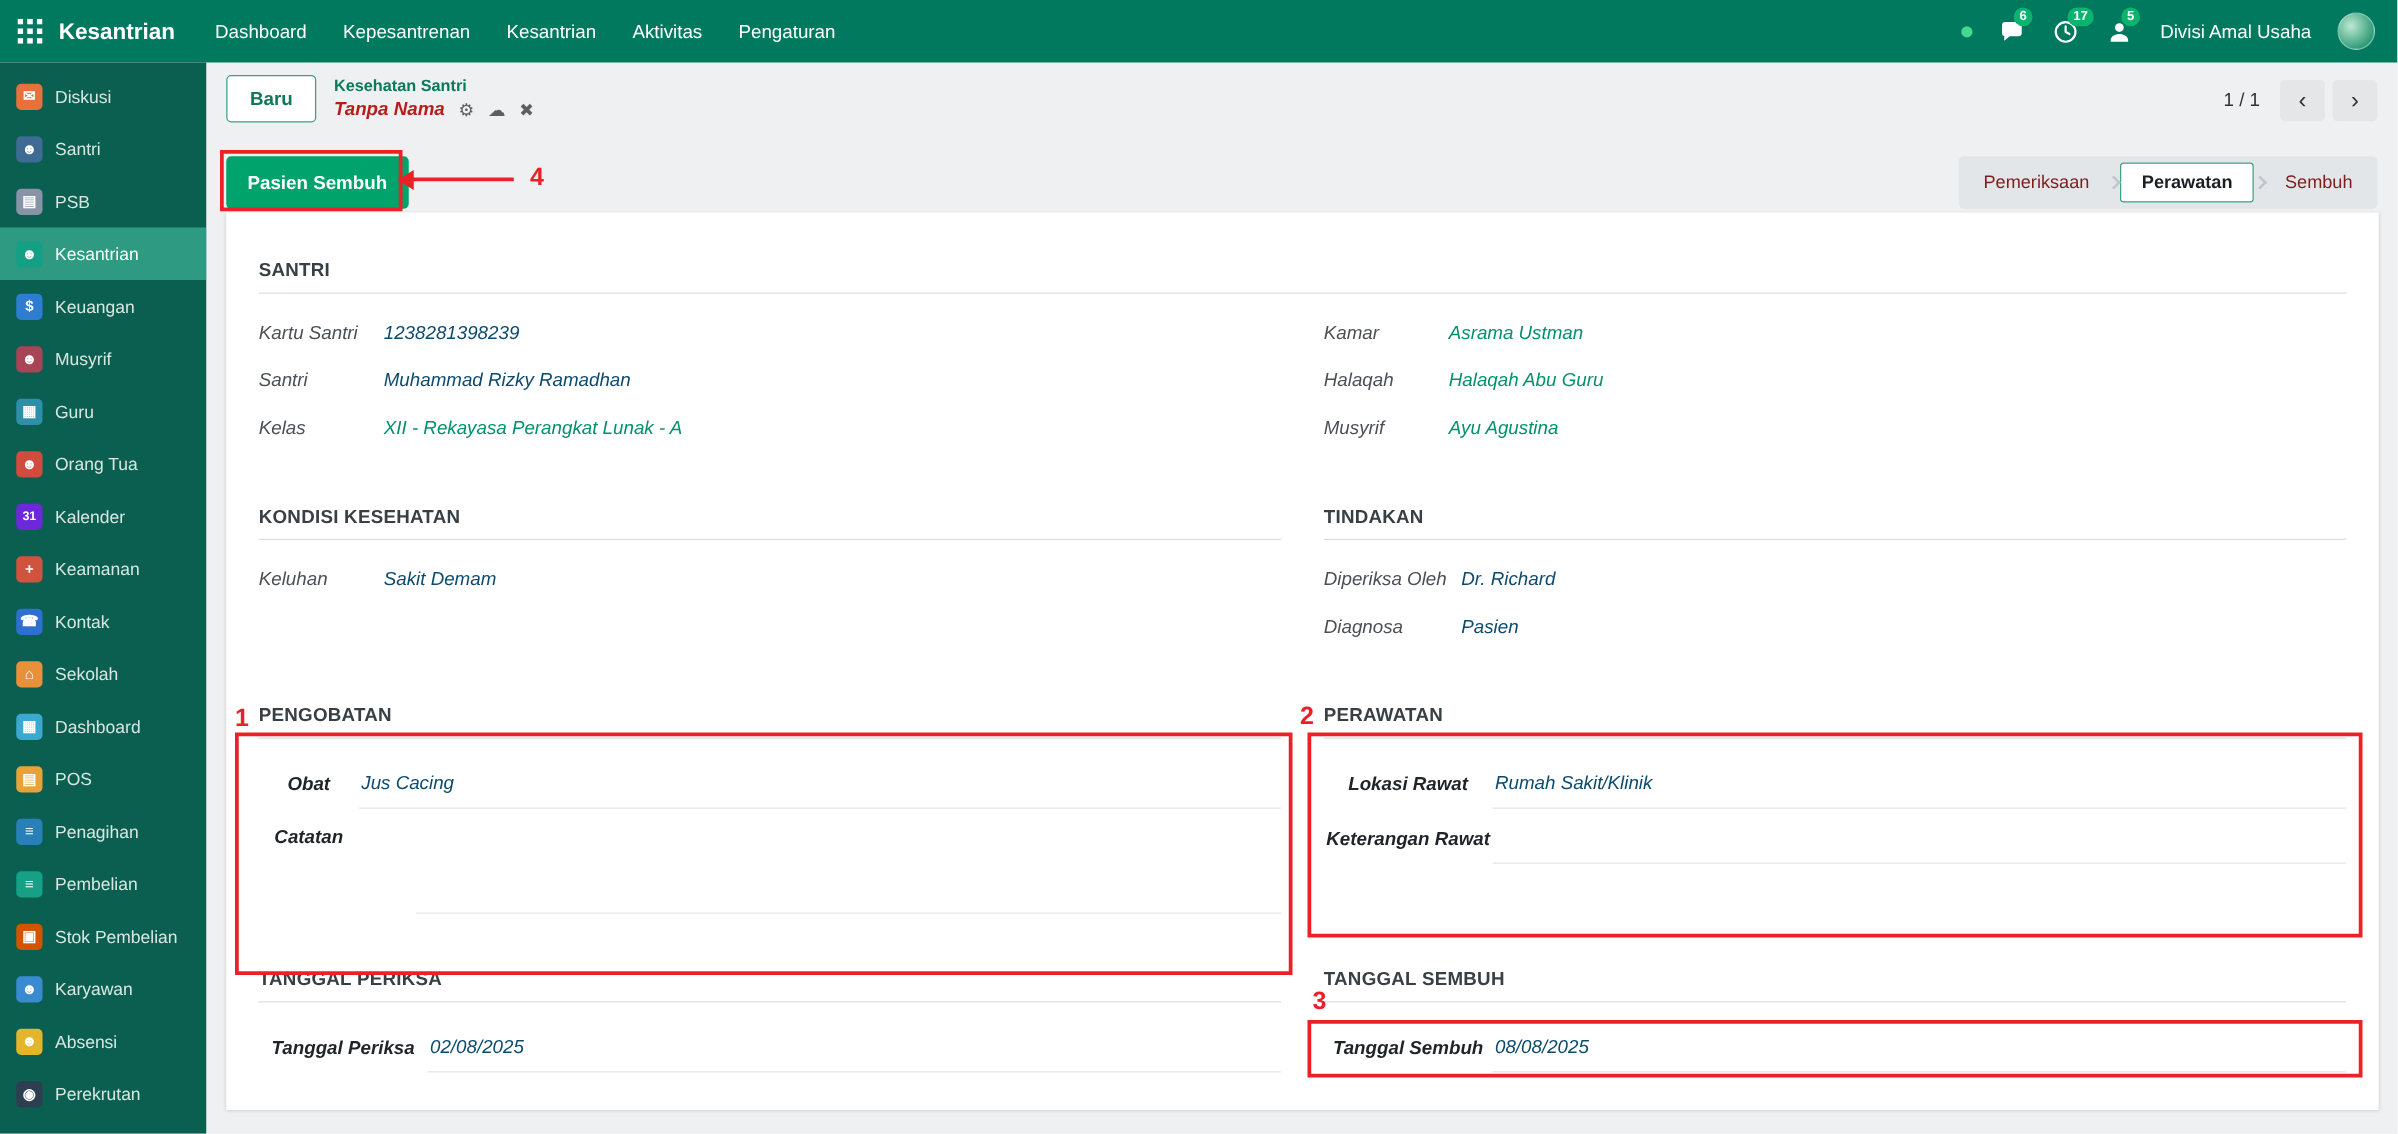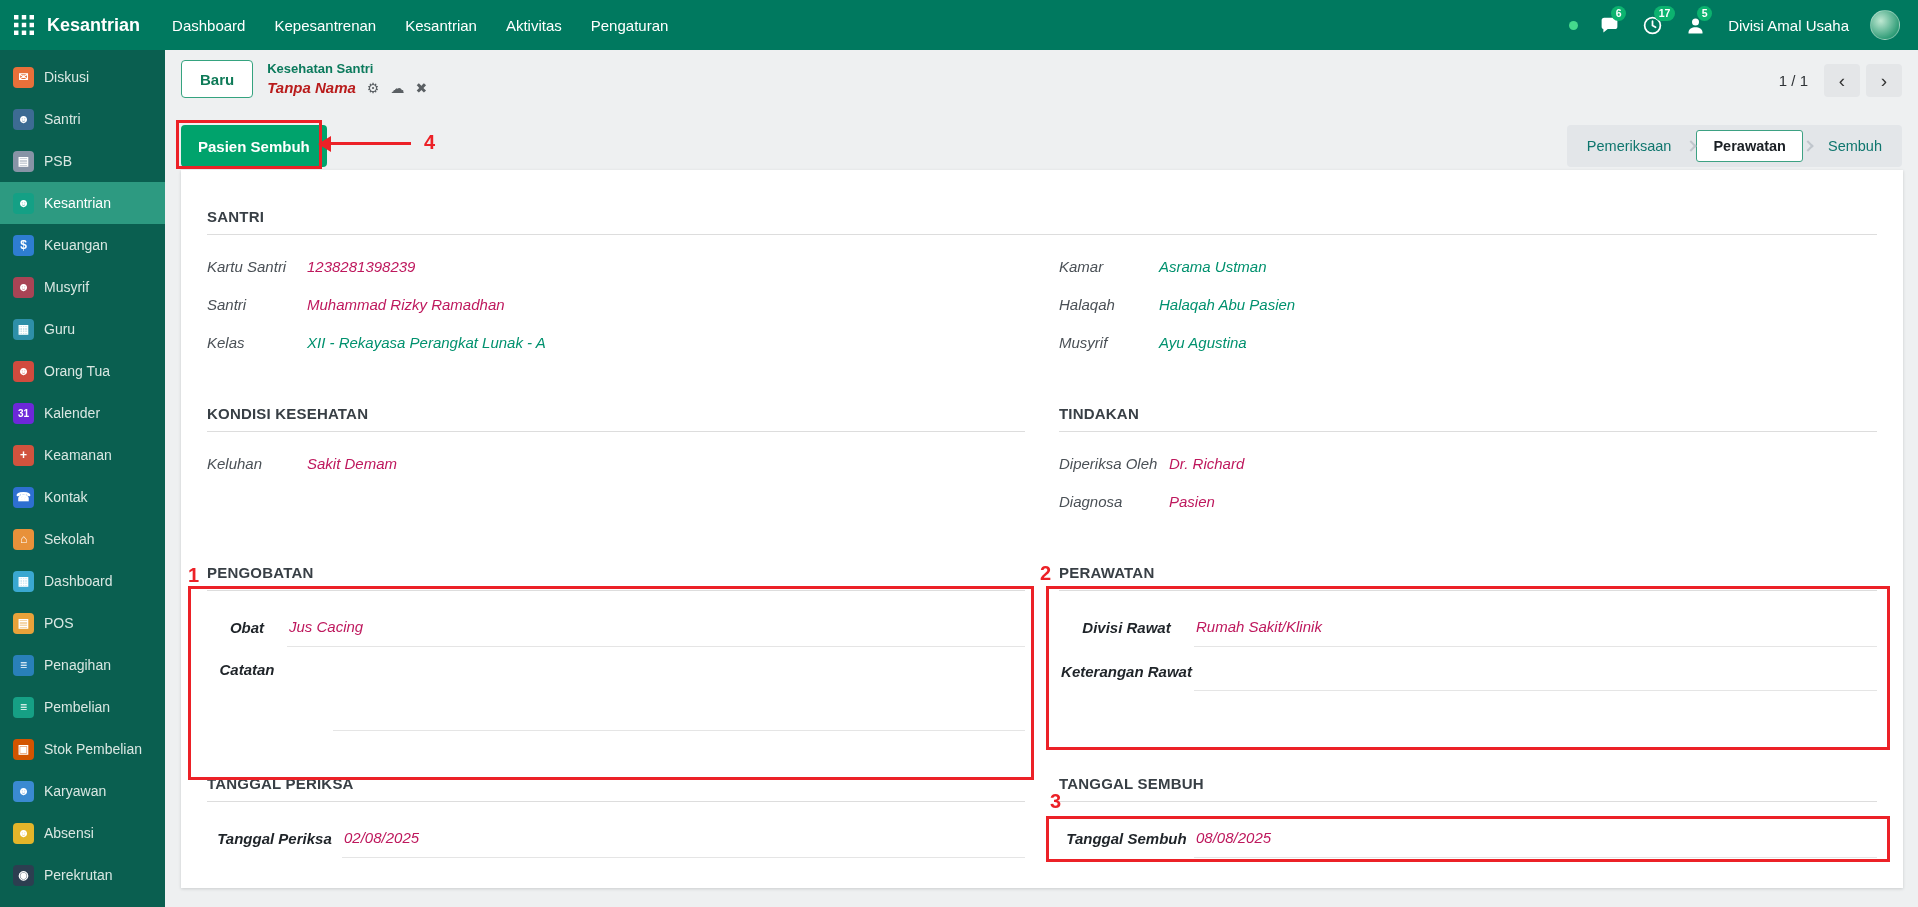--- a/index.html
+++ b/index.html
@@ -72,21 +72,21 @@
   .pager-btn { width:36px; height:33px; border:none; background:#e4e6e8; border-radius:4px; font-size:19px;
                color:#333; cursor:pointer; line-height:1; font-family:inherit; }
 
   
   .statusbar { margin-top:24px; height:48px; display:flex; align-items:center; justify-content:space-between;
                padding:0 16px; }
   .btn-sembuh { background:var(--accent-green,#00a36c); border:none; color:#fff; font-weight:700; font-size:15px;
                 border-radius:4px; height:42px; padding:0 17px; cursor:pointer; font-family:inherit; }
   .stages { background:var(--stage-bg,#e3e6e9); border-radius:4px; display:flex; align-items:center;
             height:42px; padding:0 5px; }
-  .stage { padding:0 15px; font-size:14.5px; color:#0f766e; cursor:pointer; }
+  .stage { padding:0 15px; font-size:14.5px; color:#7f1d1d; cursor:pointer; }
   .stage.active { background:#fff; border:1px solid #3da183; border-radius:3px; height:32px; line-height:30px;
                   padding:0 16px; color:#1a1f24; font-weight:700; }
   .sep { width:8px; height:8px; border-top:2px solid #c0c6cc; border-right:2px solid #c0c6cc;
          transform:rotate(45deg); margin:0 1px; flex-shrink:0; }
 
   
   .sheet { background:#fff; margin:0 15px 0 16px; box-shadow:0 1px 3px rgba(0,0,0,.15);
            padding:38px 26px 30px; display:grid; grid-template-columns:1fr 1fr; column-gap:34px;
            align-content:start; }
   .sec { font-size:15px; font-weight:700; color:#383f45; margin:0 0 12px; padding-bottom:9px;
@@ -97,21 +97,21 @@
   .frow { display:flex; align-items:center; min-height:38px;font-style:italic; }
   .frow.efield { min-height:44px; align-items:flex-end; }
   .frow.catatan { min-height:84px;gap:46px; }
   .frow.catatan .flabel { align-self:flex-start; padding-top:14px; }
   .flabel { width:100px; flex-shrink:0; font-size:15px; color:#4a5056; }
   .frow.efield .flabel { padding-bottom:11px;text-align:center; }
   .flabel.b { font-weight:700; color:#1f2429; }
   .flabel.w110 { width:110px; }
   .flabel.w80 { width:80px; }
   .flabel.w135 { width:135px; }
-  .fval { font-size:15px; color:#be185d; }
+  .fval { font-size:15px; color:#0c4a6e; }
   .fval.link { color:var(--link-green,#00916e); cursor:pointer; }
   .fval.edit { flex:1; border-bottom:1px solid #e5e5e5; padding:0 2px 11px; min-height:15px; }
 
   
   .annotations { position:absolute; inset:0; pointer-events:none; z-index:60; }
   .ann-rect { position:absolute; border:3px solid var(--annotation-red,#ec2127); }
   .ann-num { position:absolute; color:var(--annotation-red,#ec2127); font-size:20px; font-weight:700; }
   #ann-rect-4 { left:176px; top:120px; width:146px; height:49px; }
   #ann-line-4 { position:absolute; left:330px; top:142px; width:81px; height:3px;
                 background:var(--annotation-red,#ec2127); }
@@ -315,21 +315,21 @@
         </div>
       </div>
 
       <div class="group">
         <div class="frow">
           <span class="flabel">Kamar</span>
           <span class="fval link">Asrama Ustman</span>
         </div>
         <div class="frow">
           <span class="flabel">Halaqah</span>
-          <span class="fval link">Halaqah Abu Pasien</span>
+          <span class="fval link">Halaqah Abu Guru</span>
         </div>
         <div class="frow">
           <span class="flabel">Musyrif</span>
           <span class="fval link">Ayu Agustina</span>
         </div>
       </div>
 
       <h3 class="sec mt">KONDISI KESEHATAN</h3>
       <h3 class="sec mt">TINDAKAN</h3>
 
@@ -360,21 +360,21 @@
           <span class="fval edit">Jus Cacing</span>
         </div>
         <div class="frow efield catatan">
           <span class="flabel b w80">Catatan</span>
           <span class="fval edit"></span>
         </div>
       </div>
 
       <div class="group">
         <div class="frow efield">
-          <span class="flabel b w135">Divisi Rawat</span>
+          <span class="flabel b w135">Lokasi Rawat</span>
           <span class="fval edit">Rumah Sakit/Klinik</span>
         </div>
         <div class="frow efield">
           <span class="flabel b w135">Keterangan Rawat</span>
           <span class="fval edit"></span>
         </div>
       </div>
 
       <h3 class="sec mt">TANGGAL PERIKSA</h3>
       <h3 class="sec mt">TANGGAL SEMBUH</h3>

